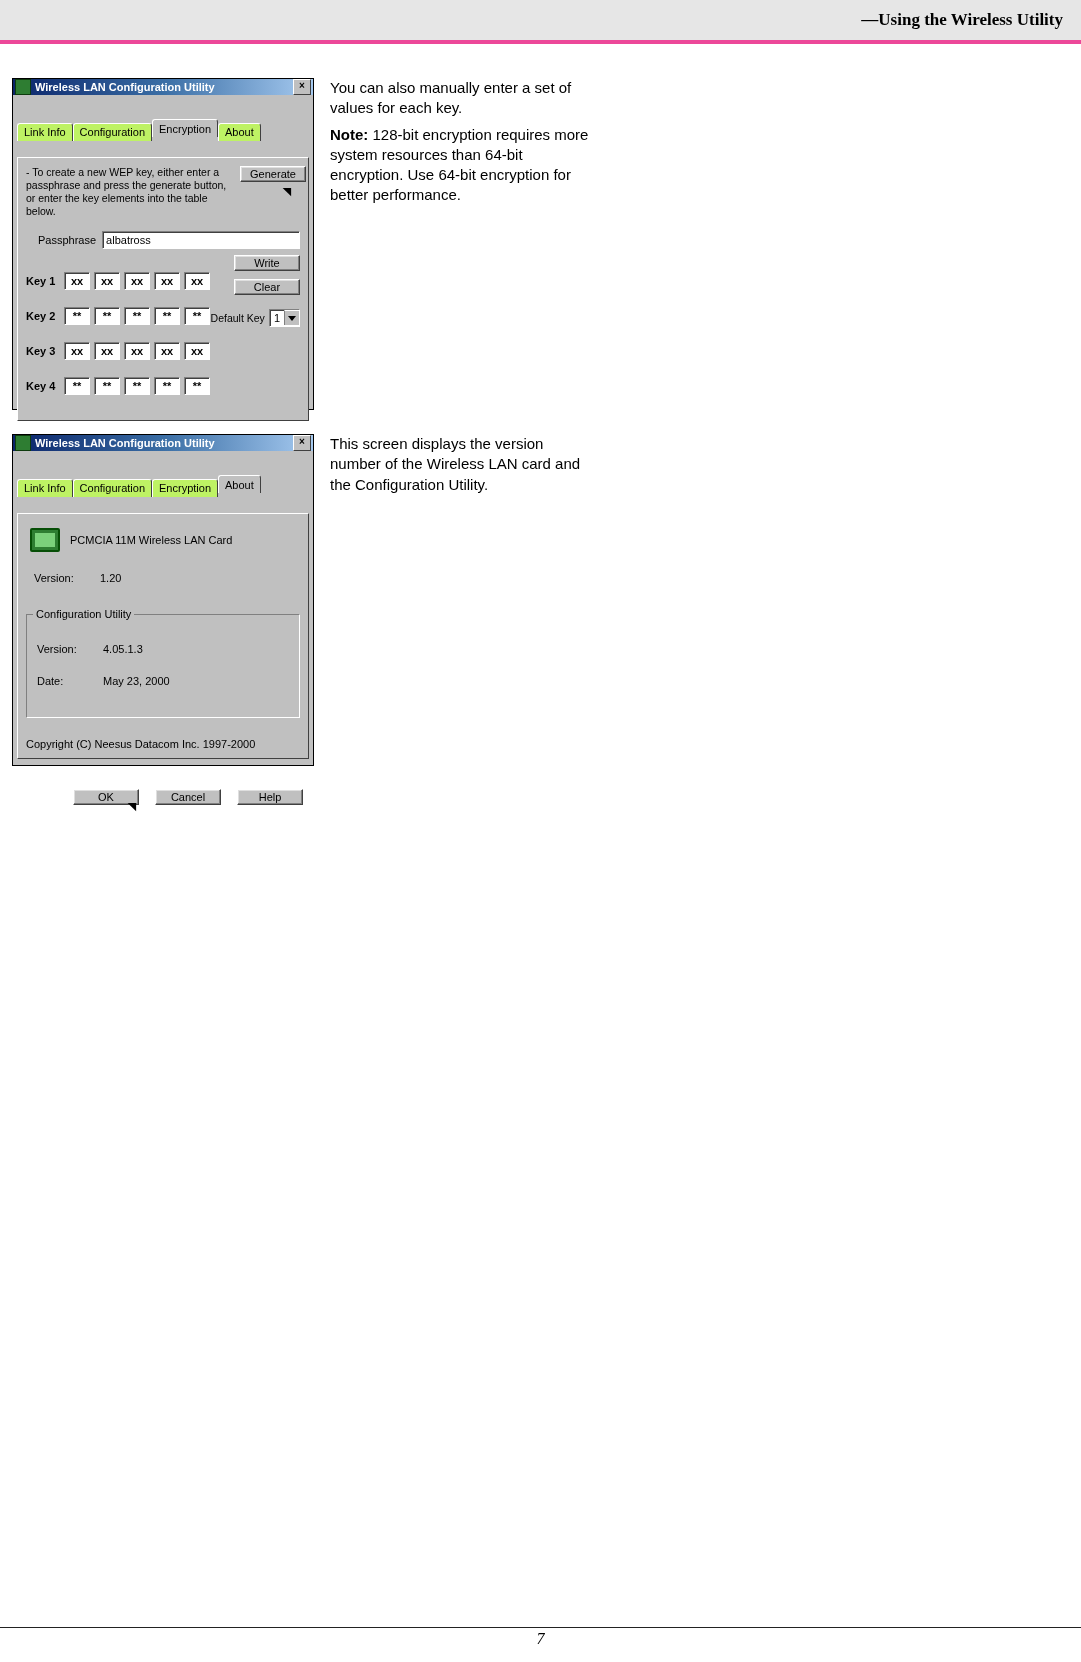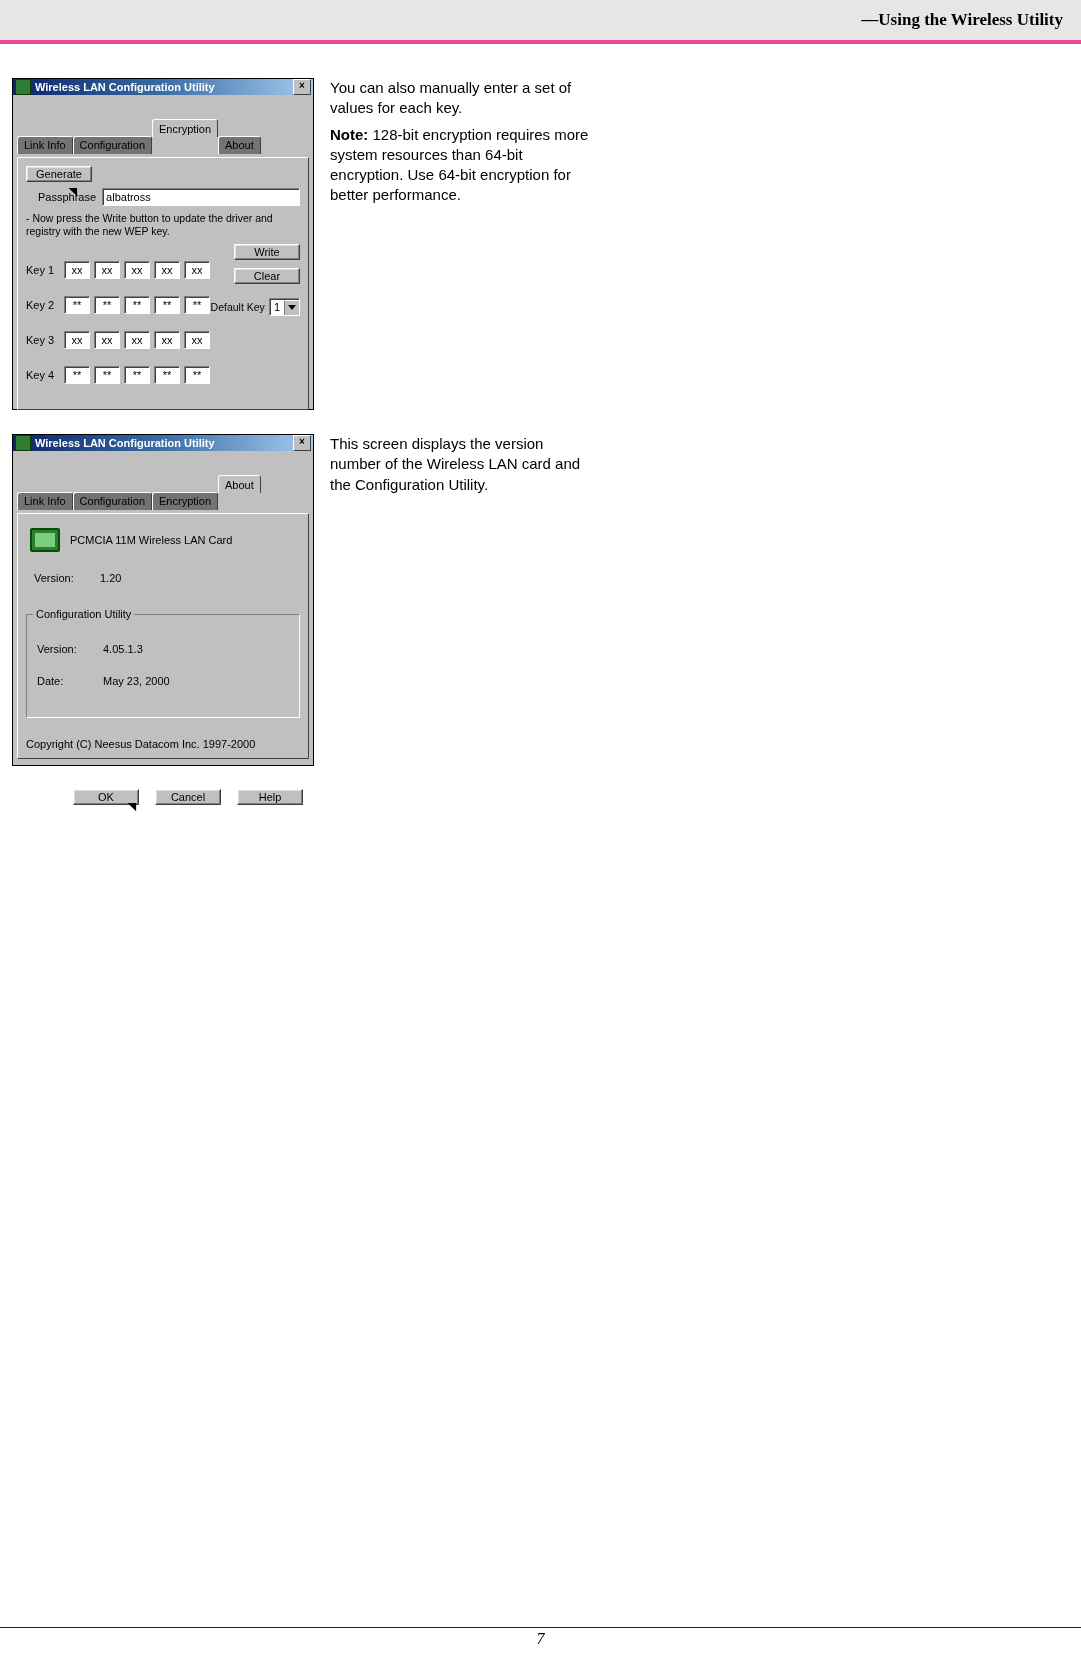--- a/index.html
+++ b/index.html
@@ -79,25 +79,25 @@
   .tabs {
     display: flex;
     padding: 4px 4px 0 4px;
     gap: 0;
     font-size: 11px;
   }
   .tab {
     padding: 2px 6px;
     border: 1px solid #808080;
     border-bottom: none;
-    background: #737373;
+    background: #bef264;
     border-top-left-radius: 3px;
     border-top-right-radius: 3px;
     position: relative;
-    top: 17px;
+    top: 4px;
     border-right-color:#404040;
     border-left-color:#fff;
     border-top-color:#fff;
   }
   .tab.active {
     background: #c0c0c0;
     top: 0;
     padding-top:3px;
     z-index: 2;
   }
@@ -134,21 +134,21 @@
     background:#fff;
     border:1px solid #808080;
     border-right-color:#fff;
     border-bottom-color:#fff;
     box-shadow: inset 1px 1px 0 #404040;
     height:16px;
     padding:0 3px;
     font-size:11px;
     line-height:16px;
   }
-  .keygrid .keyrow { display:flex; align-items:center; gap:4px; margin:17px 0; }
+  .keygrid .keyrow { display:flex; align-items:center; gap:4px; margin:17px 0;font-weight:bold; }
   .keygrid .keyrow .lbl { width:34px; }
   .keybox { width:18px; text-align:center; }
   .bottom-btns {
     display:flex;
     justify-content:flex-end;
     gap:16px;
     padding:6px 10px 8px 10px;
   }
   .groupbox {
     border:1px solid #808080;
@@ -238,30 +238,30 @@
         <span class="close-btn">×</span>
       </div>
       <div class="tabs">
         <div class="tab">Link Info</div>
         <div class="tab">Configuration</div>
         <div class="tab active">Encryption</div>
         <div class="tab">About</div>
       </div>
       <div class="tabpanel" style="height:250px;">
         <div style="display:flex; gap:8px;">
+          <div class="instr" style="flex:1;">- To create a new WEP key, either enter a passphrase and press the generate button, or enter the key elements into the table below.</div>
           <div style="width:60px; position:relative;">
             <span class="winbtn">Generate</span>
             <span class="cursor" style="left:46px; top:18px;"></span>
           </div>
         </div>
         <div class="field-row">
           <span>Passphrase</span>
           <span class="wininput" style="flex:1;">albatross</span>
         </div>
-        <div class="instr">- Now press the Write button to update the driver and registry with the new WEP key.</div>
 
         <div style="display:flex;">
           <div class="keygrid" style="flex:1;">
             <div class="keyrow">
               <span class="lbl">Key 1</span>
               <span class="wininput keybox">xx</span>
               <span class="wininput keybox">xx</span>
               <span class="wininput keybox">xx</span>
               <span class="wininput keybox">xx</span>
               <span class="wininput keybox">xx</span>

